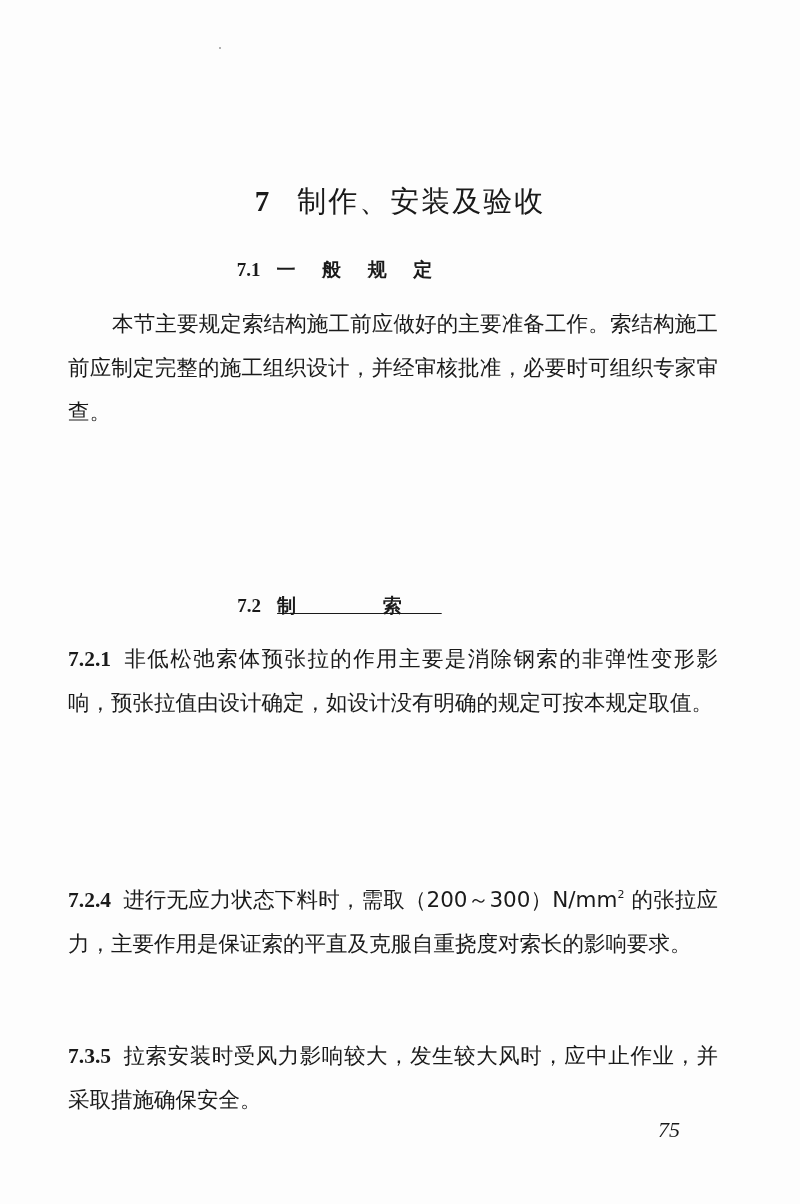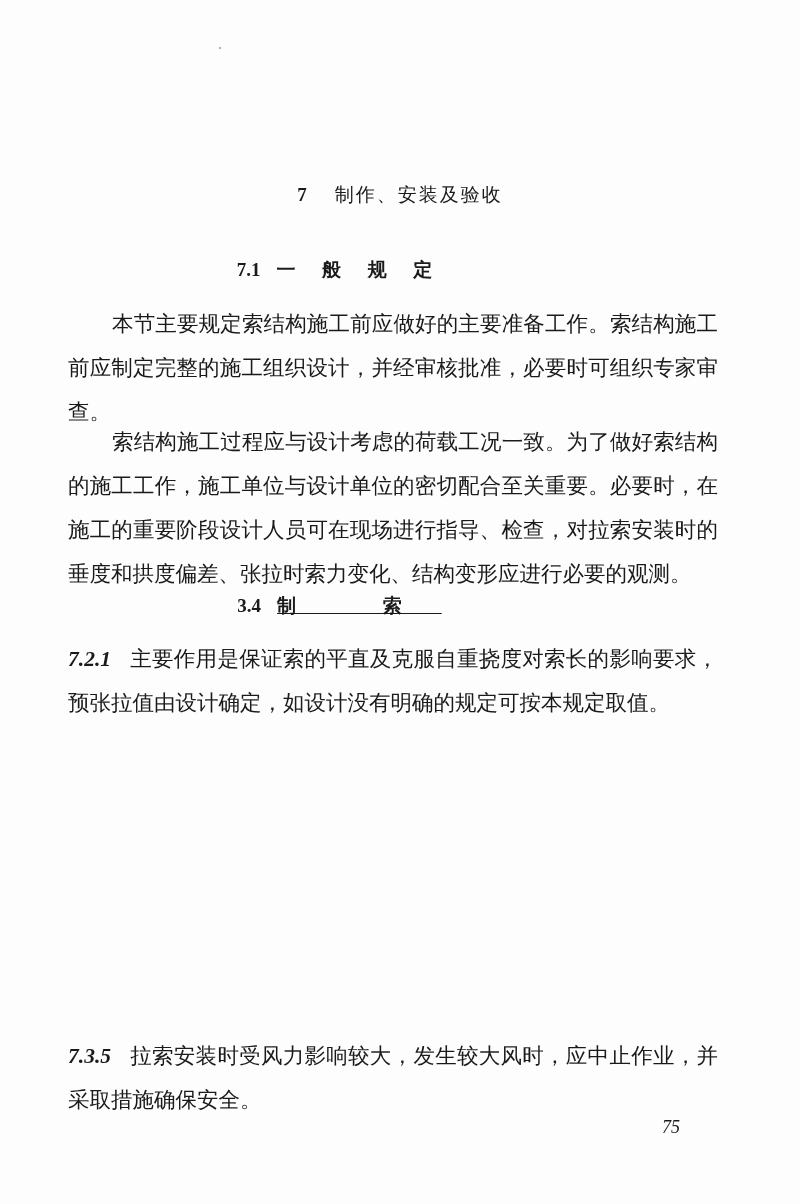--- a/index.html
+++ b/index.html
@@ -8,65 +8,67 @@
       background: #fdfdfd;
       color: #1a1a1a;
       font-family: "DejaVu Serif", "Liberation Serif", serif;
       position: relative;
       overflow: hidden;
     }
     .page { position: absolute; left: 0; top: 0; width: 800px; height: 1204px; }
     .speck { position: absolute; left: 219px; top: 47px; width: 2px; height: 2px; background: #999; border-radius: 1px; }
     .chapter-title {
       position: absolute; top: 182px; left: 0; width: 800px; text-align: center;
-      font-size: 19px; letter-spacing: 2px; font-family: "DejaVu Sans", "Liberation Sans", sans-serif; font-weight: normal;
+      font-size: 29px; letter-spacing: 2px; font-family: "DejaVu Sans", "Liberation Sans", sans-serif; font-weight: normal;
     }
     .chapter-title .num { font-family: "Liberation Serif", serif; font-weight: bold; margin-right: 26px; }
     .section-heading {
       position: absolute; left: 0; width: 679px; text-align: center;
       font-size: 19px; font-weight: bold; font-family: "DejaVu Sans", "Liberation Sans", sans-serif;
     }
     .section-heading .num { font-family: "Liberation Serif", serif; font-weight: bold; margin-right: 16px; }
     .section-heading .t { letter-spacing: 10px; }
     .para {
       position: absolute; left: 68px; width: 650px;
       font-size: 21.5px; line-height: 44px;
       font-family: "DejaVu Sans", "Liberation Sans", sans-serif;
       text-align: justify;
       margin: 0;
     }
     .para.indent { text-indent: 44px; }
-    .clause-num { font-family: "Liberation Serif", serif; font-weight: bold; margin-right: 19px; font-style: italic; }
+    .clause-num { font-family: "Liberation Serif", serif; font-weight: bold; margin-right: 12px; }
     .page-number {
       position: absolute; right: 120px; top: 1117px;
-      font-family: "Liberation Serif", serif; font-style: italic; font-size: 18px;
+      font-family: "Liberation Serif", serif; font-style: italic; font-size: 22px;
     }
     sup { font-size: 11px; vertical-align: 9px; }
   </style>
 </head>
 <body>
 
 <div class="page">
   <div class="speck"></div>
 
   <h1 class="chapter-title" style="margin:0;">
     <span class="num">7</span><span>制作、安装及验收</span>
   </h1>
 
   <div class="section-heading" style="top:257px;">
     <span class="num">7.1</span><span class="t">一 般 规 定</span>
   </div>
   <p class="para indent" style="top:302px;">本节主要规定索结构施工前应做好的主要准备工作。索结构施工前应制定完整的施工组织设计，并经审核批准，必要时可组织专家审查。</p>
-  <p class="para indent" style="top:420px;">索结构施工过程应与设计考虑的荷载工况一致。为了做好索结构的施工工作，施工单位与设计单位的密切配合至关重要。必要时，在施工的重要阶段设计人员可在现场进行指导、检查，对拉索安装时的垂度和拱度偏差、张拉时索力变化、结构变形应进行必要的观测。</p>
 
   <div class="section-heading" style="top:593px;">
-    <span class="num">3.4</span><span class="t" style="letter-spacing:40px;text-decoration:underline;">制 索</span>
+    <span class="num">7.2</span><span class="t" style="letter-spacing:40px;text-decoration:underline;">制 索</span>
   </div>
   <p class="para" style="top:637px;">
-    <span class="clause-num">7.2.1</span><span>主要作用是保证索的平直及克服自重挠度对索长的影响要求，预张拉值由设计确定，如设计没有明确的规定可按本规定取值。</span>
+    <span class="clause-num">7.2.1</span><span>非低松弛索体预张拉的作用主要是消除钢索的非弹性变形影响，预张拉值由设计确定，如设计没有明确的规定可按本规定取值。</span>
+  </p>
+  <p class="para" style="top:873px;">
+    <span class="clause-num">7.2.4</span><span>进行无应力状态下料时，需取（200～300）N/mm</span><sup>2</sup><span> 的张拉应力，主要作用是保证索的平直及克服自重挠度对索长的影响要求。</span>
   </p>
 
   <p class="para" style="top:1034px;">
     <span class="clause-num">7.3.5</span><span>拉索安装时受风力影响较大，发生较大风时，应中止作业，并采取措施确保安全。</span>
   </p>
 
   <div class="page-number">75</div>
 </div>
 
 </body></html>

